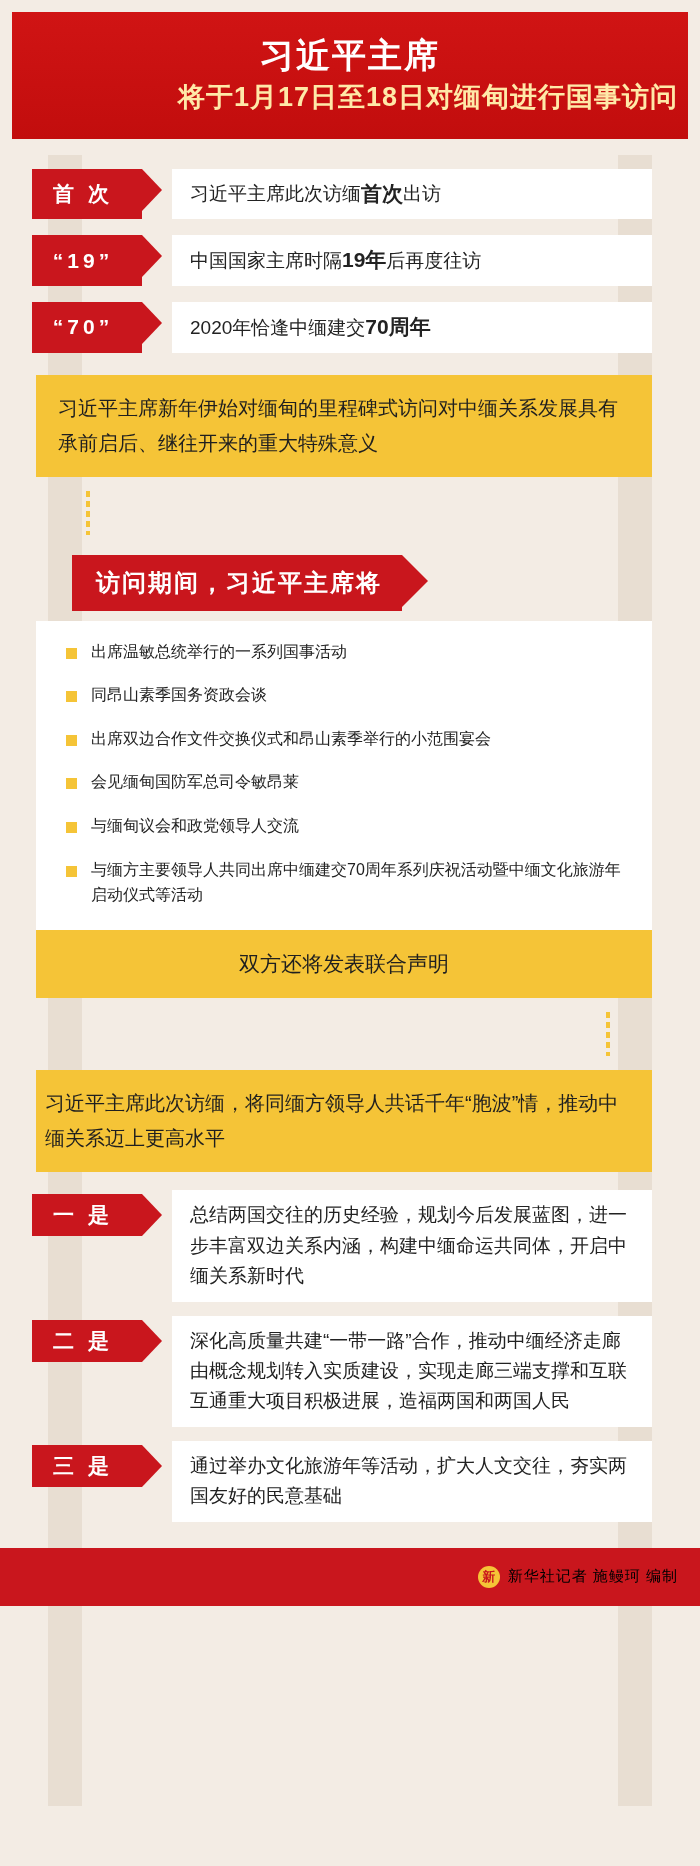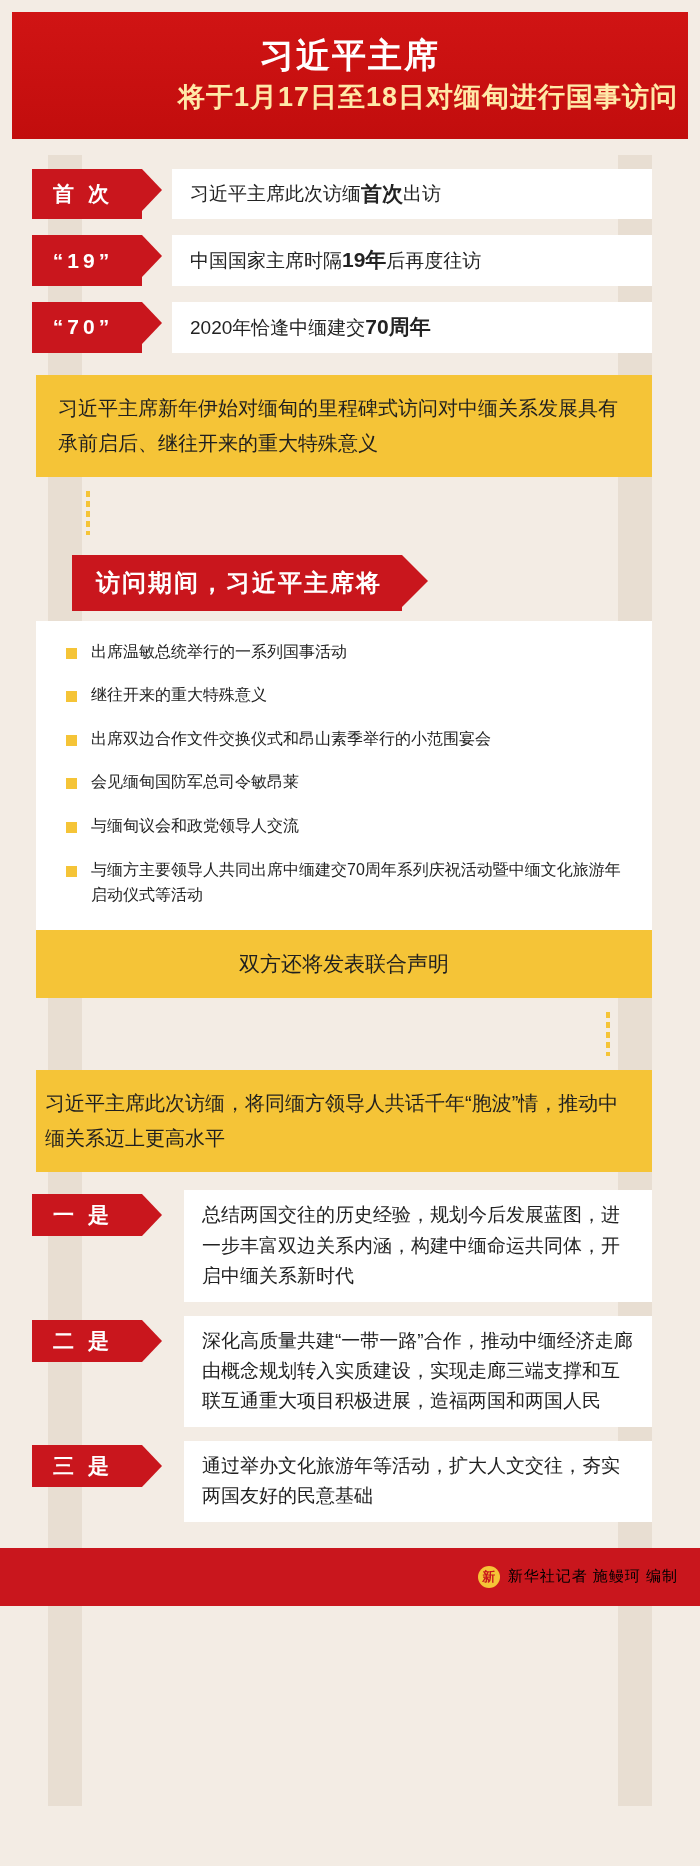--- a/index.html
+++ b/index.html
@@ -242,21 +242,21 @@
     top: 0;
     width: 0;
     height: 0;
     border-top: 21px solid transparent;
     border-bottom: 21px solid transparent;
     border-left: 20px solid #c9161d;
   }
   .num-text {
     background: #ffffff;
     flex: 1;
-    margin-left: 42px;
+    margin-left: 30px;
     padding: 10px 16px 10px 18px;
     font-size: 19px;
     line-height: 1.6;
     color: #222222;
     box-sizing: border-box;
   }
 
   
   .footer {
     position: relative;
@@ -342,21 +342,21 @@
       <div class="red-banner">访问期间，习近平主席将</div>
     </div>
 
     <div class="list-panel">
       <div class="list-item">
         <span class="bullet"></span>
         <span>出席温敏总统举行的一系列国事活动</span>
       </div>
       <div class="list-item">
         <span class="bullet"></span>
-        <span>继往开来的重大特殊意义</span>
+        <span>同昂山素季国务资政会谈</span>
       </div>
       <div class="list-item">
         <span class="bullet"></span>
         <span>出席双边合作文件交换仪式和昂山素季举行的小范围宴会</span>
       </div>
       <div class="list-item">
         <span class="bullet"></span>
         <span>会见缅甸国防军总司令敏昂莱</span>
       </div>
       <div class="list-item">

